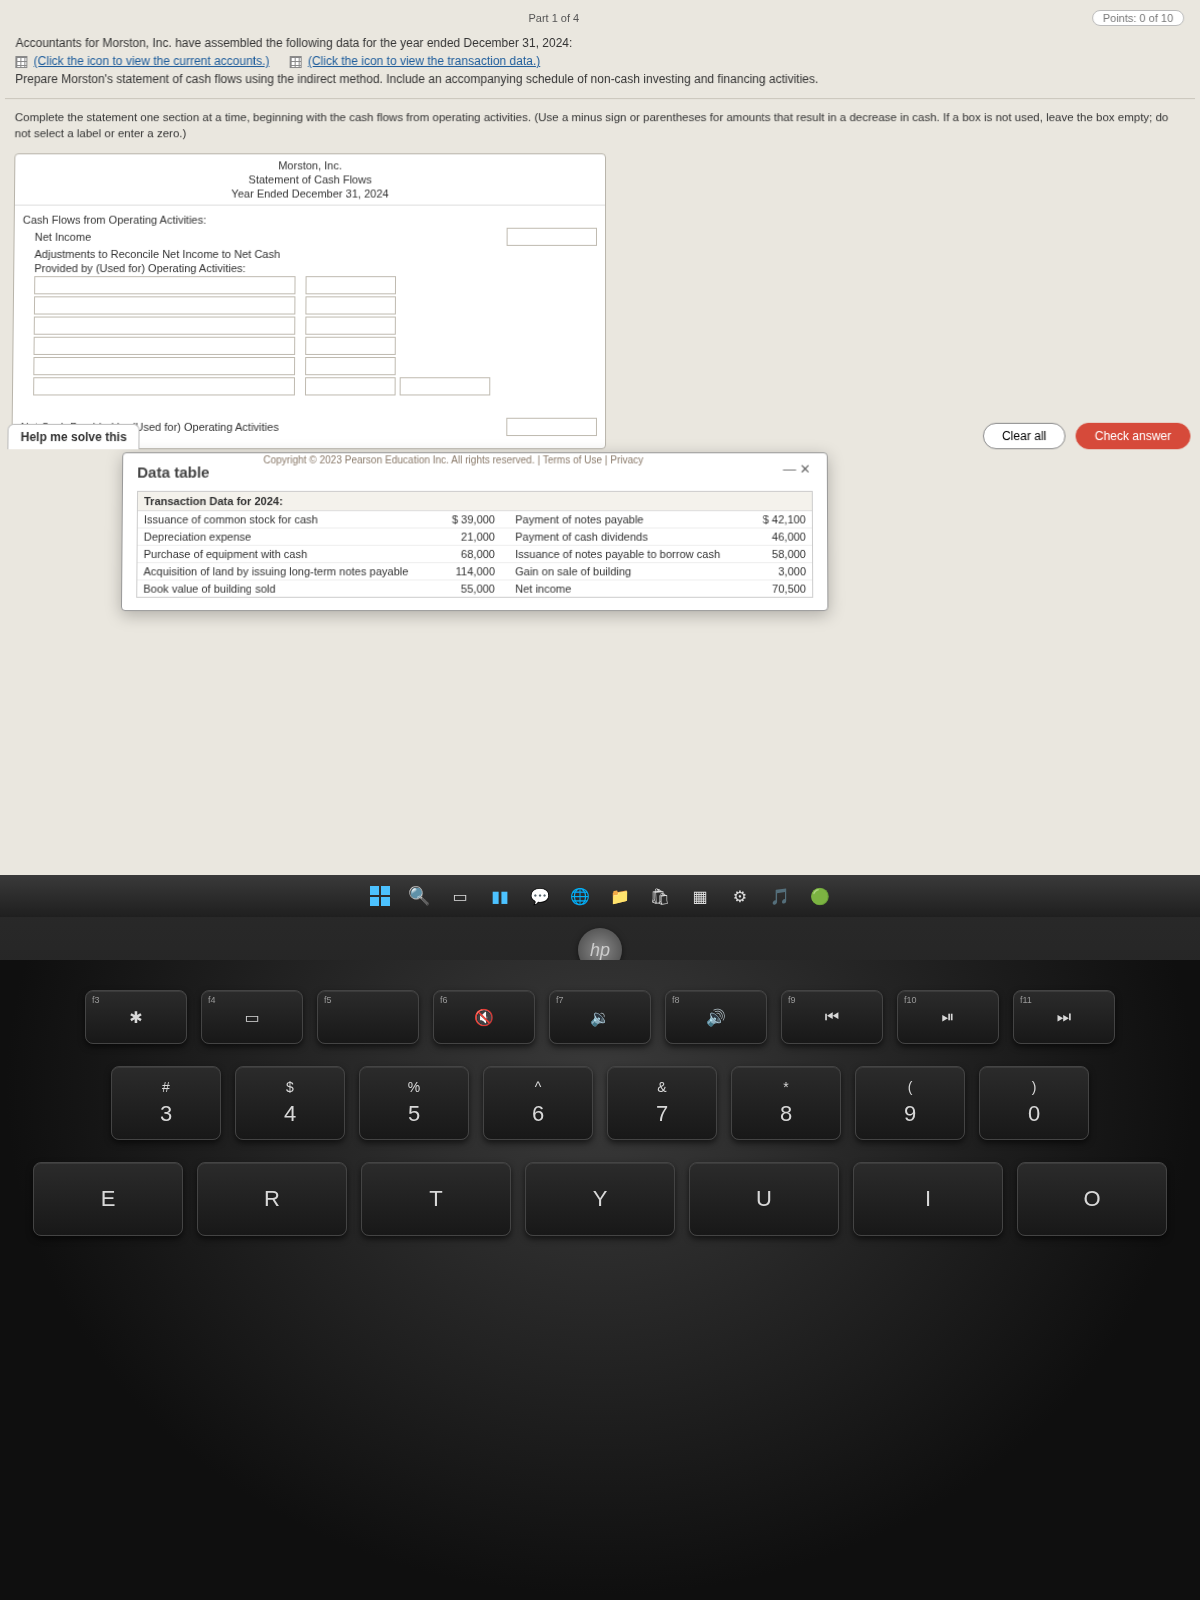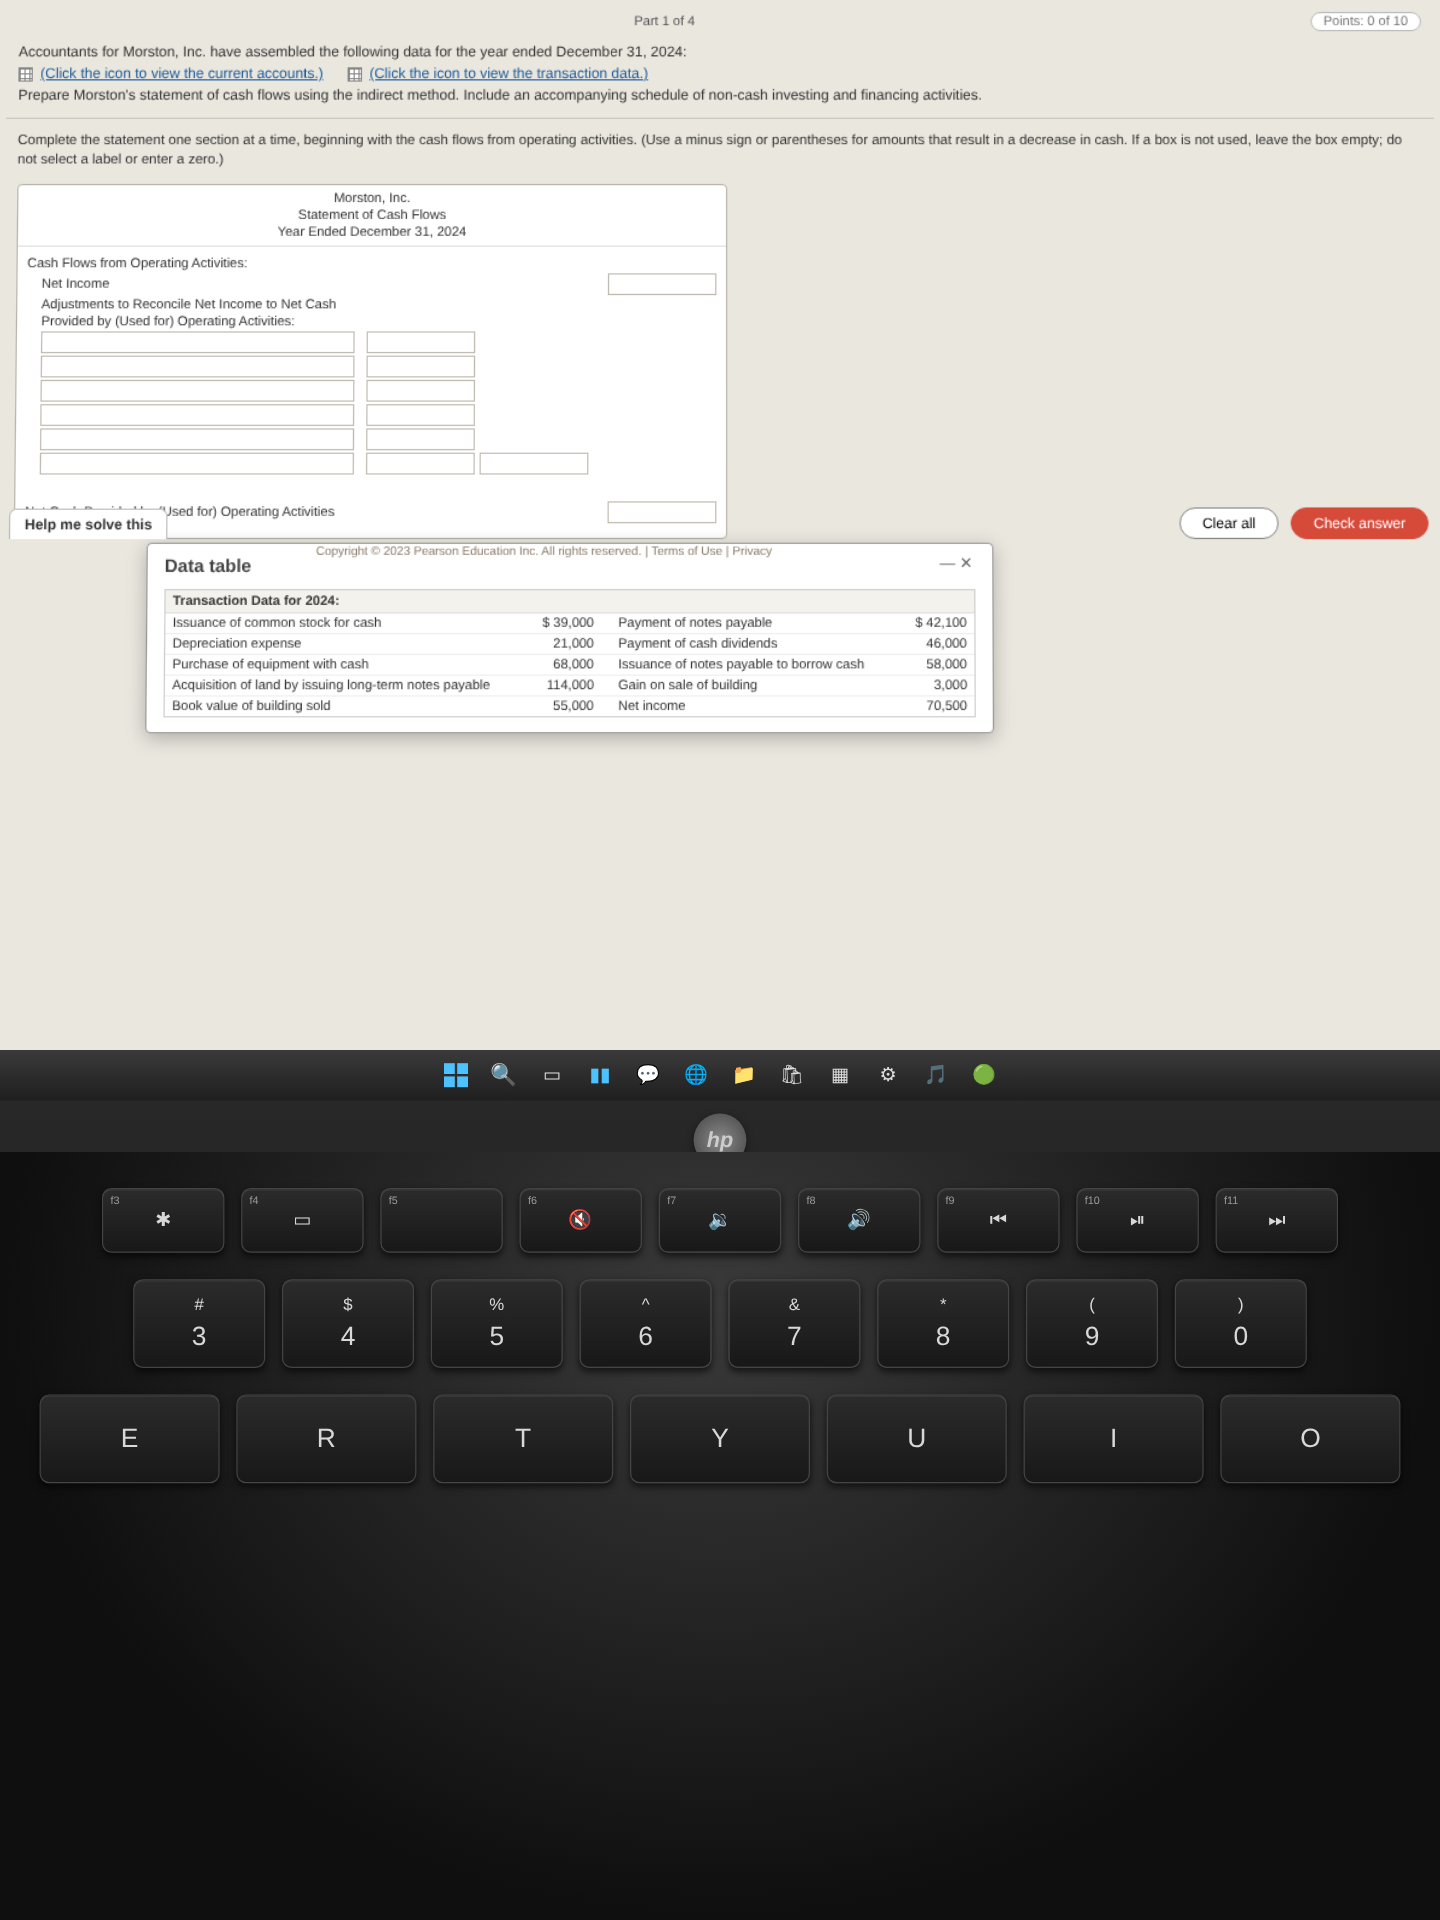--- a/index.html
+++ b/index.html
@@ -141,21 +141,21 @@
   .fkey .sym { font-size: 16px; }
   .key .top { font-size: 14px; margin-bottom: 6px; }
   .key .bot { font-size: 22px; }
   .widekey { width: 150px; }
 
   .hp-logo {
     position: absolute; top: 928px; left: 50%; transform: translateX(-50%);
     width: 44px; height: 44px; border-radius: 50%;
     background: radial-gradient(#888,#444); color: #ccc;
     display: flex; align-items: center; justify-content: center;
-    font-style: italic; font-weight: bold; font-size: 18px;
+    font-style: italic; font-weight: normal; font-size: 18px;
     box-shadow: 0 2px 6px rgba(0,0,0,0.5);
   }
 </style>
 </head>
 <body>
 
 <div class="screen-photo">
 
   <div class="topbar">
     <span></span>

